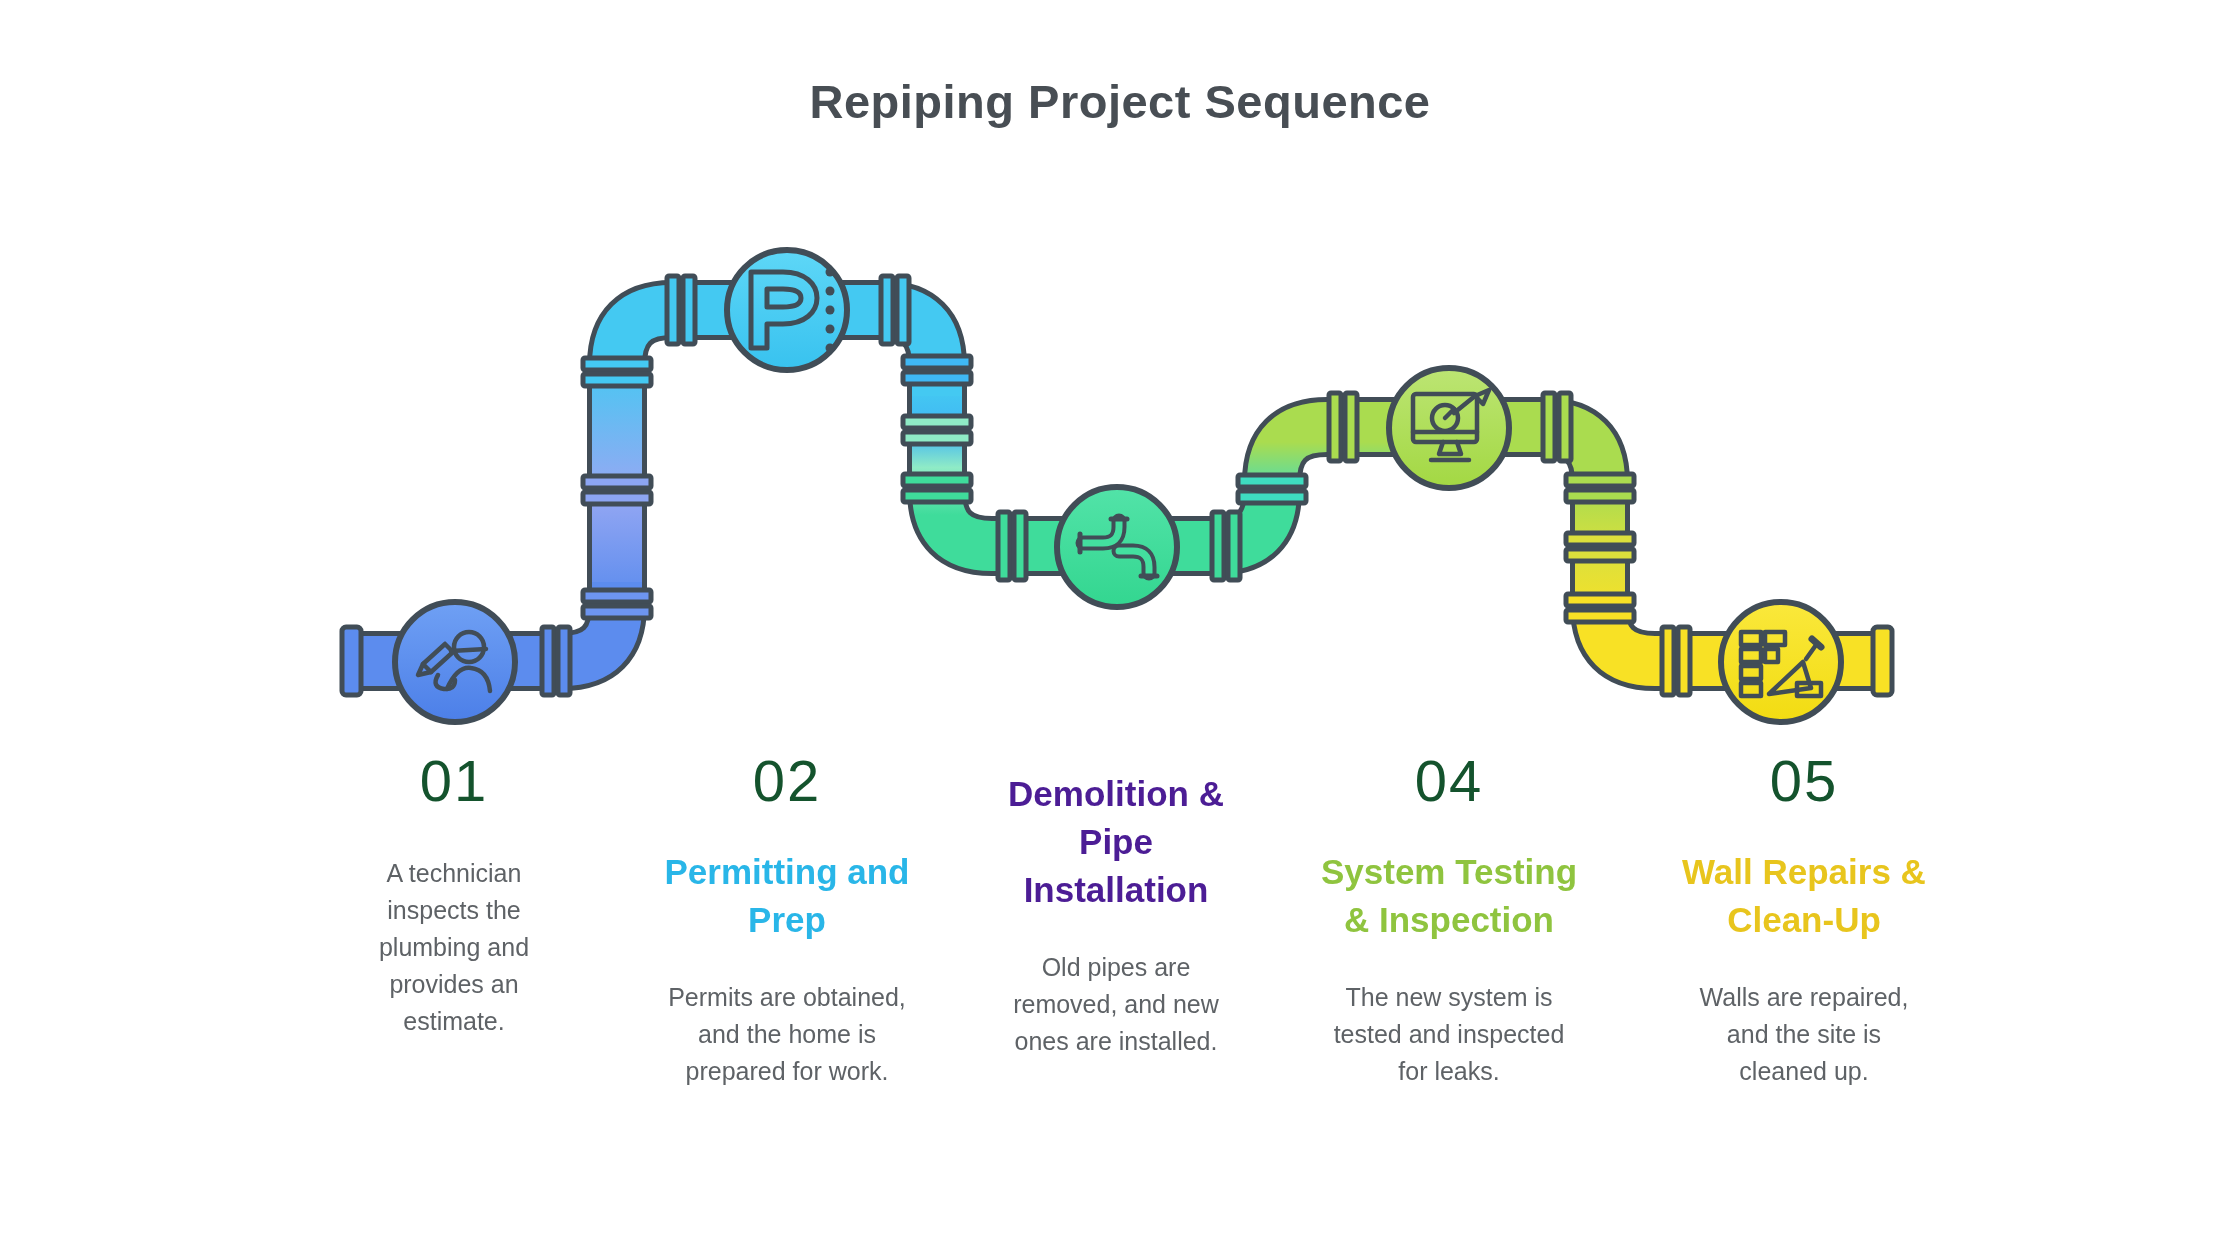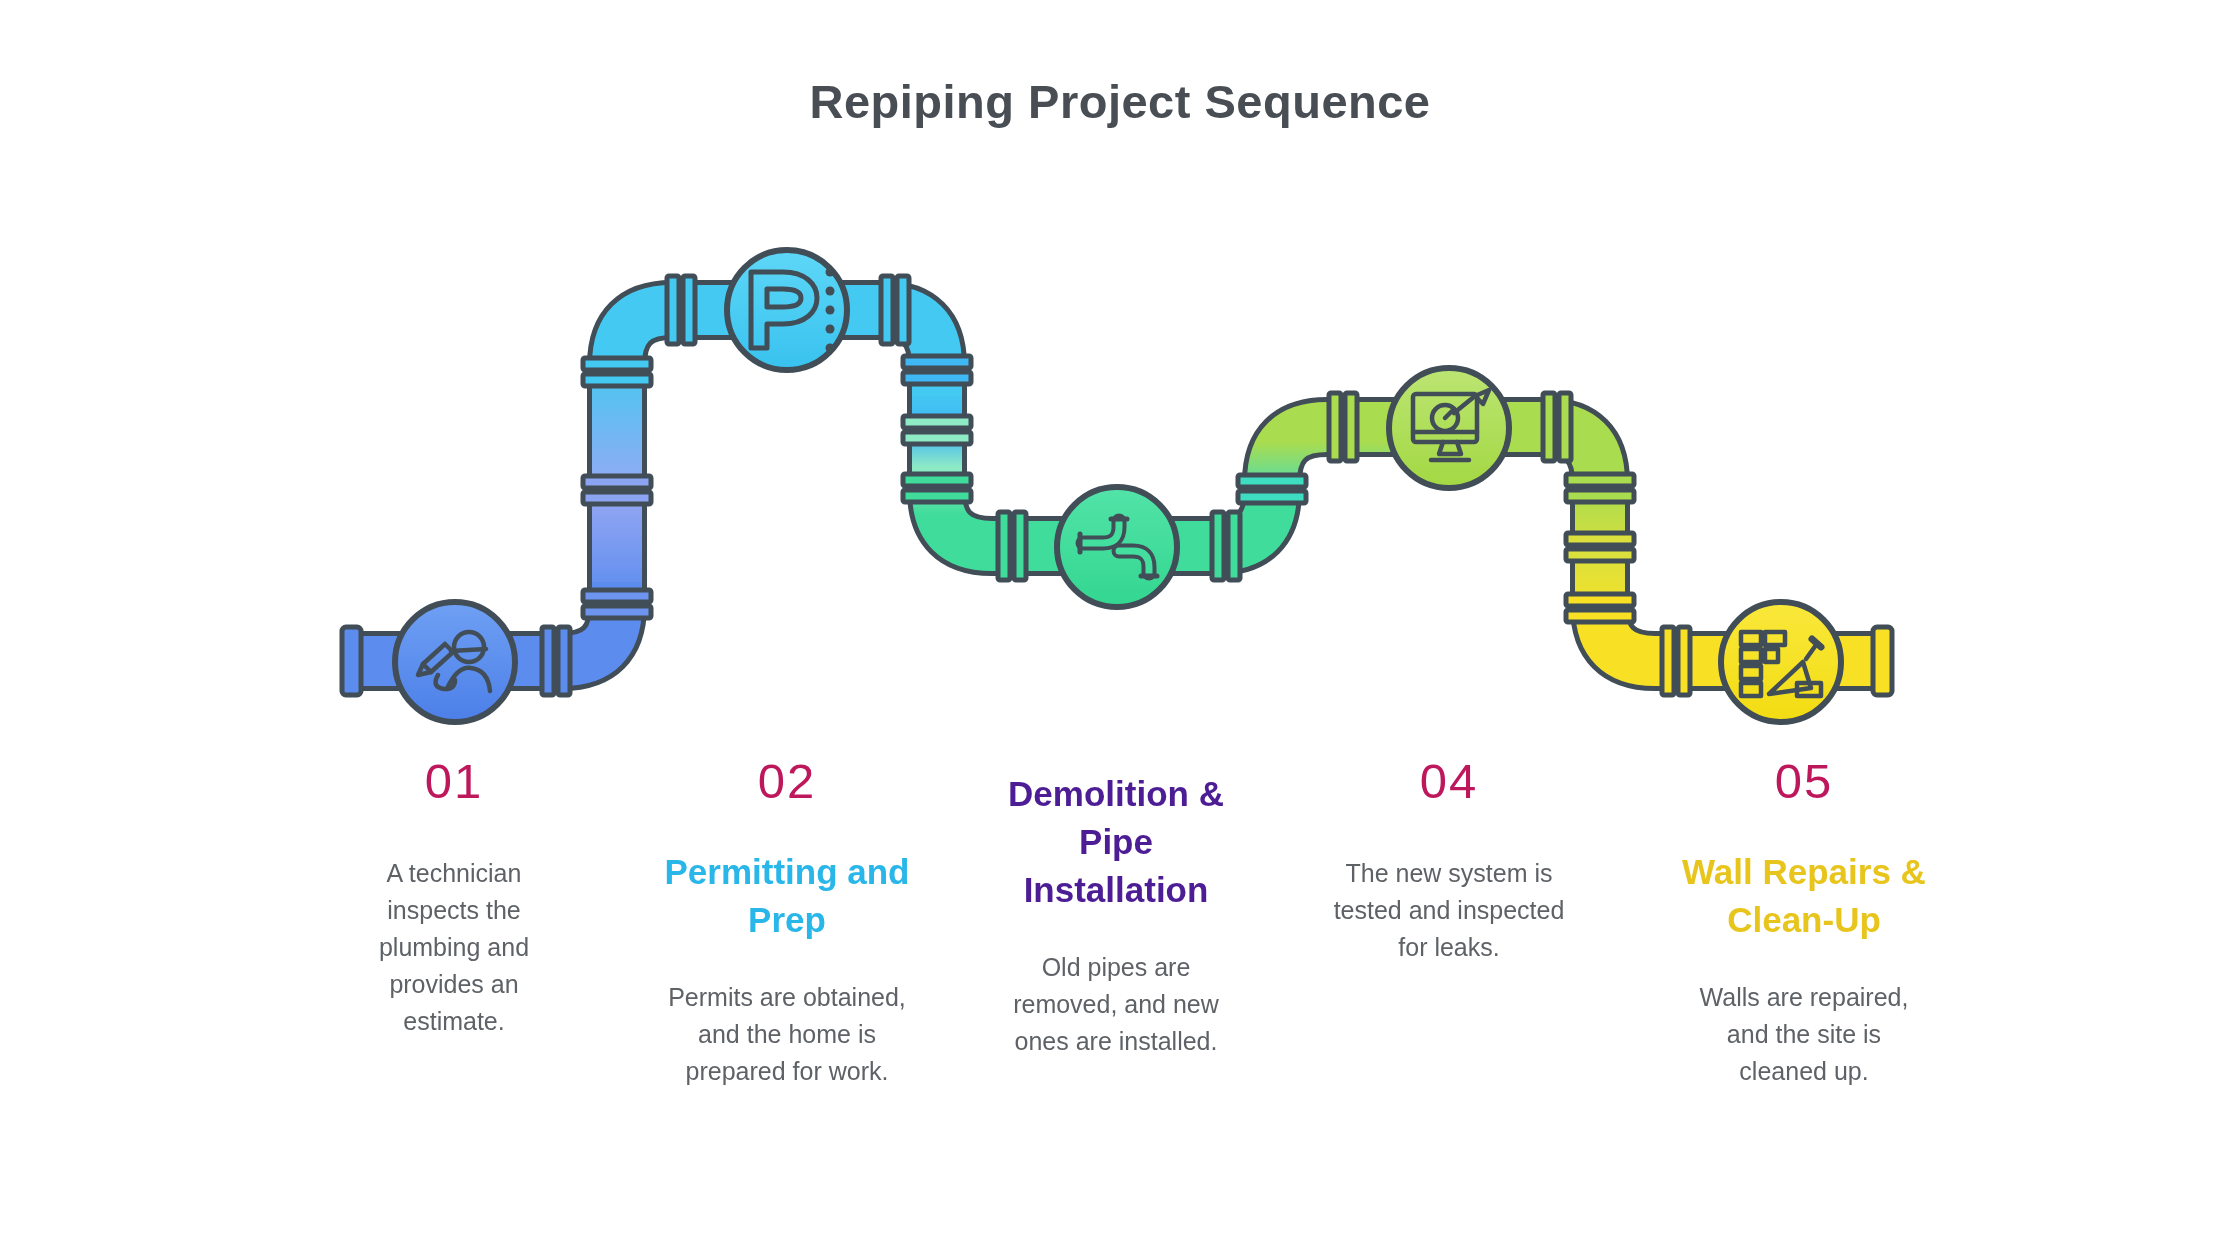--- a/index.html
+++ b/index.html
@@ -7,21 +7,21 @@
     width:2240px;height:1260px;position:relative;background:#ffffff;overflow:hidden;
     font-family:"Liberation Sans", sans-serif;
   }
   .page-title{
     position:absolute;top:74px;left:0;width:2240px;text-align:center;
     font-size:47px;font-weight:bold;color:#484e54;letter-spacing:0.5px;
   }
   .pipeline-svg{position:absolute;left:0;top:0;}
   .step-col{position:absolute;top:742px;width:280px;text-align:center;}
   .step-num{
-    font-size:49px;line-height:78px;font-weight:400;color:#be185d;letter-spacing:2px;
+    font-size:58px;line-height:78px;font-weight:400;color:#14532d;letter-spacing:2px;
   }
   .step-heading{
     margin-top:28px;font-size:35px;line-height:48px;font-weight:bold;white-space:pre-line;
   }
   .step-body{
     margin-top:35px;font-size:25px;line-height:37px;color:#5e6266;white-space:pre-line;
   }
   .col-1{left:314px;} .col-2{left:647px;} .col-3{left:976px;} .col-4{left:1309px;} .col-5{left:1664px;}
 </style>
 </head>
@@ -262,20 +262,22 @@
 <div class="step-col col-3">
   <div class="step-heading" style="color: #4c1d95;">Demolition &amp;
 Pipe
 Installation</div>
   <div class="step-body">Old pipes are
 removed, and new
 ones are installed.</div>
 </div>
 <div class="step-col col-4">
   <div class="step-num">04</div>
+  <div class="step-heading" style="color: rgb(143, 196, 63);">System Testing
+&amp; Inspection</div>
   <div class="step-body">The new system is
 tested and inspected
 for leaks.</div>
 </div>
 <div class="step-col col-5">
   <div class="step-num">05</div>
   <div class="step-heading" style="color: rgb(232, 197, 29);">Wall Repairs &amp;
 Clean-Up</div>
   <div class="step-body">Walls are repaired,
 and the site is

